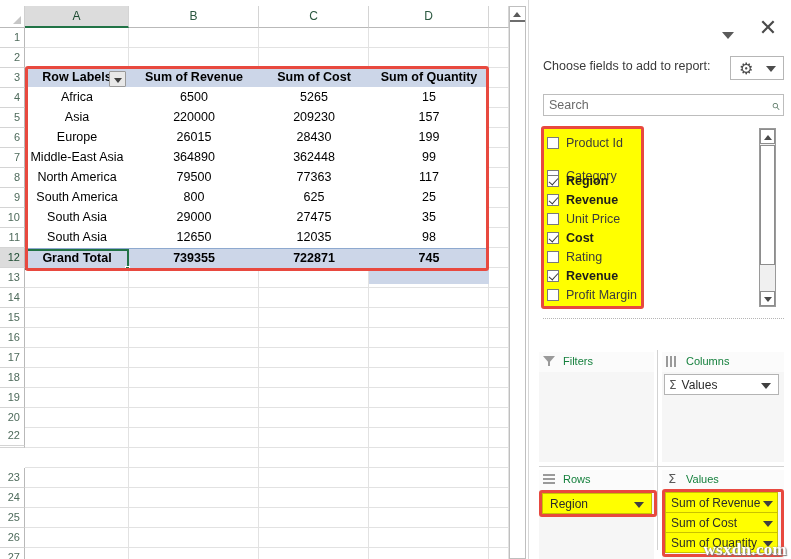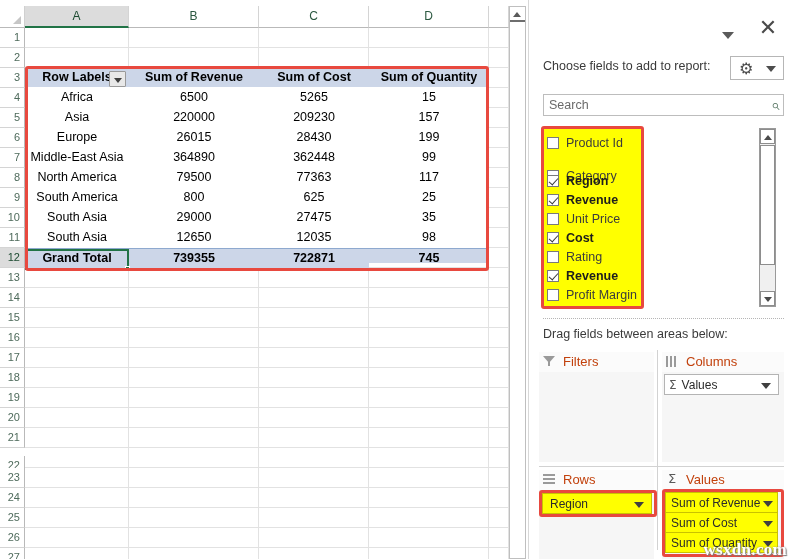--- a/index.html
+++ b/index.html
@@ -346,22 +346,22 @@
   }
   .area .a-head {
     position: absolute;
     left: 0; top: 0;
     height: 18px;
     display: flex;
     align-items: center;
     gap: 8px;
   }
   .a-head .a-title {
-    font-size: 13px;
-    color: #c2410c;
+    font-size: 11px;
+    color: #15803d;
   }
   .area .a-body {
     position: absolute;
     left: 0; top: 20px;
     right: 0; bottom: 0;
     background: #f6f6f6;
   }
   .vline {
     position: absolute;
     width: 1px;
@@ -493,21 +493,21 @@
         <div class="rowhead active" style="top: 248px; height: 20px;">12</div>
         <div class="rowhead" style="top: 268px; height: 20px;">13</div>
         <div class="rowhead" style="top: 288px; height: 20px;">14</div>
         <div class="rowhead" style="top: 308px; height: 20px;">15</div>
         <div class="rowhead" style="top: 328px; height: 20px;">16</div>
         <div class="rowhead" style="top: 348px; height: 20px;">17</div>
         <div class="rowhead" style="top: 368px; height: 20px;">18</div>
         <div class="rowhead" style="top: 388px; height: 20px;">19</div>
         <div class="rowhead" style="top: 408px; height: 20px;">20</div>
         <div class="rowhead" style="top: 428px; height: 20px;">21</div>
-        <div class="rowhead" style="top: 456px; height: 20px;">22</div>
+        <div class="rowhead" style="top: 426px; height: 20px;">22</div>
         <div class="rowhead" style="top: 468px; height: 20px; text-align: right;">23</div>
         <div class="rowhead" style="top: 488px; height: 20px;">24</div>
         <div class="rowhead" style="top: 508px; height: 20px;">25</div>
         <div class="rowhead" style="top: 528px; height: 20px;">26</div>
         <div class="rowhead" style="top: 548px; height: 20px;">27</div>
       </div>
     <div id="gridcells">
         <div class="gridcell" style="left: 25px; top: 28px; width: 104px; height: 20px;"></div>
         <div class="gridcell" style="left: 129px; top: 28px; width: 130px; height: 20px;"></div>
         <div class="gridcell" style="left: 259px; top: 28px; width: 110px; height: 20px;"></div>
@@ -677,21 +677,21 @@
         <div class="pcell body" style="left: 129px; width: 130px; top: 208px; height: 20px;">29000</div>
         <div class="pcell body" style="left: 259px; width: 110px; top: 208px; height: 20px;">27475</div>
         <div class="pcell body" style="left: 369px; width: 120px; top: 208px; height: 20px;">35</div>
         <div class="pcell body" style="left: 25px; width: 104px; top: 228px; height: 20px;">South Asia</div>
         <div class="pcell body" style="left: 129px; width: 130px; top: 228px; height: 20px;">12650</div>
         <div class="pcell body" style="left: 259px; width: 110px; top: 228px; height: 20px;">12035</div>
         <div class="pcell body" style="left: 369px; width: 120px; top: 228px; height: 20px;">98</div>
         <div class="pcell total" style="left: 25px; width: 104px; top: 248px; height: 20px;">Grand Total</div>
         <div class="pcell total" style="left: 129px; width: 130px; top: 248px; height: 20px;">739355</div>
         <div class="pcell total" style="left: 259px; width: 110px; top: 248px; height: 20px;">722871</div>
-        <div class="pcell total" style="left: 369px; width: 120px; top: 248px; height: 15px;">745</div>
+        <div class="pcell total" style="left: 369px; width: 120px; top: 248px; height: 36px;">745</div>
       </div>
 
     <div class="filt-btn" style="left:109px; top:71px;">
       <div class="arr"></div>
     </div>
 
     <div class="activecell" style="left:25px; top:249px; width:104px; height:21px;">
       <div class="handle"></div>
     </div>
 
@@ -766,21 +766,20 @@
             <div class="a"></div>
           </div>
         <div class="thumb"></div>
         <div class="sb-dn">
             <div class="a"></div>
           </div>
       </div>
     </div>
 
     <div class="dot-divider"></div>
-    <div class="drag-label">Drag fields between areas below:</div>
 
     <div class="vline" style="left:128px; top:350px; height:200px;"></div>
     <div class="hline" style="left:10px; top:466px; width:245px;"></div>
 
     <div class="area" style="left:10px; top:352px; width:115px; height:110px;">
       <div class="a-head" style="left:4px;">
         <span class="ico-filter"></span>
         <span class="a-title">Filters</span>
       </div>
       <div class="a-body"></div>

